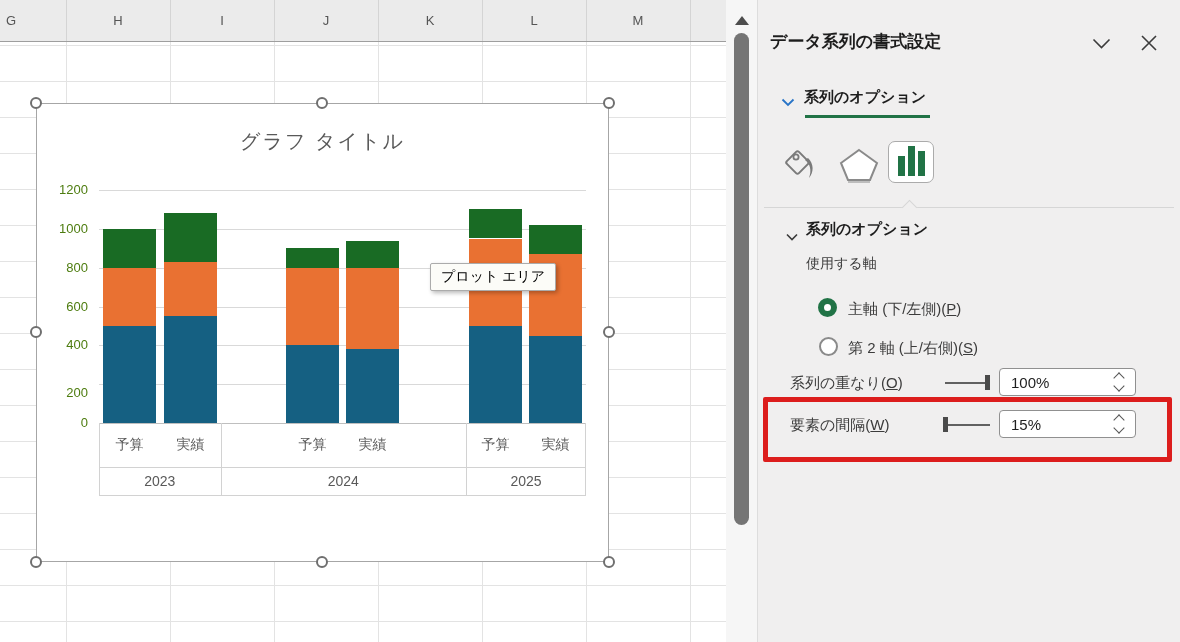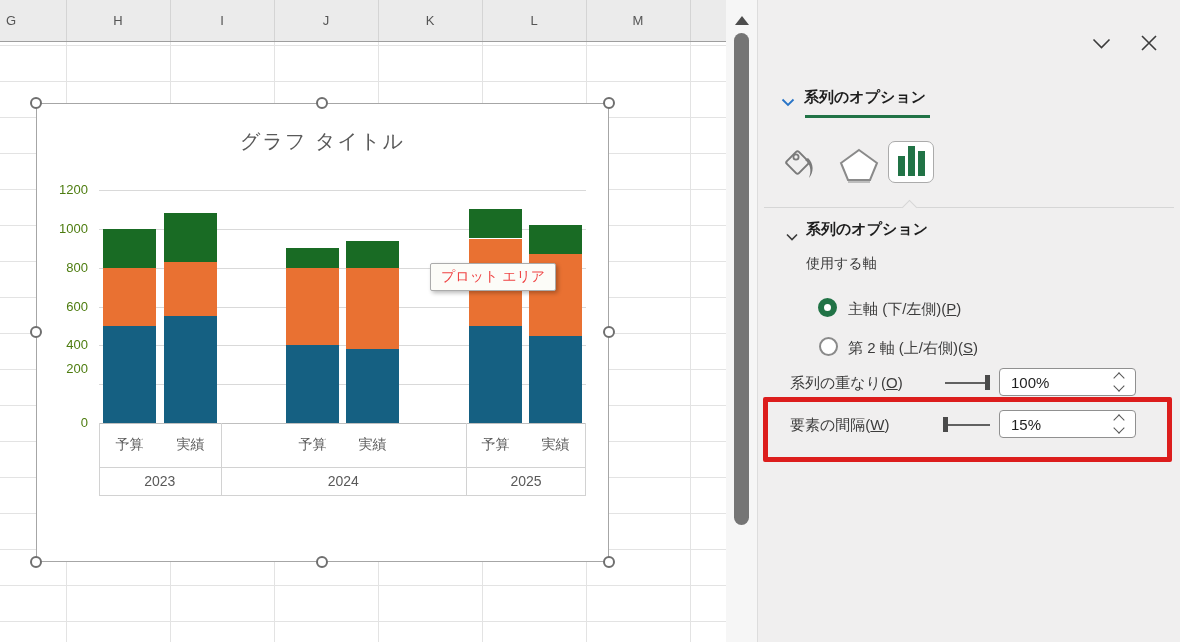--- a/index.html
+++ b/index.html
@@ -52,21 +52,21 @@
     position:absolute; left:0; top:407px; width:100%;
     display:flex; justify-content:center; align-items:center; gap:16px;
   }
   .legend-item { display:flex; align-items:center; gap:5px; }
   .legend-swatch { width:10px; height:10px; }
   .legend-label { font-size:13px; color:#595959; white-space:nowrap; }
   
   .plot-tooltip {
     position:absolute; left:430px; top:263px; z-index:40;
     background:#fcfcf8; border:1px solid #ababab; border-radius:2px;
-    padding:4px 10px; font-size:14px; color:#ef4444; white-space:nowrap;
+    padding:4px 10px; font-size:14px; color:#000000; white-space:nowrap;
     box-shadow: 2px 2px 4px rgba(0,0,0,0.28);
   }
   
   .vscroll { position:absolute; left:726px; top:0; width:32px; height:642px; background:#f6f6f6; border-right:1px solid #ddd; }
   .scroll-up {
     position:absolute; left:9px; top:16px; width:0; height:0;
     border-left:7px solid transparent; border-right:7px solid transparent; border-bottom:9px solid #4d4d4d;
   }
   .scroll-thumb { position:absolute; left:8px; top:33px; width:15px; height:492px; background:#757575; border-radius:8px; }
   
@@ -129,21 +129,21 @@
       <span class="col-letter" style="left: 534px;">L</span>
       <span class="col-letter" style="left: 638px;">M</span>
     </div>
 </div>
 
 <div class="chart-card" id="chartCard">
   <div class="chart-title">グラフ タイトル</div>
   <div id="plot">
       <div class="ytick" style="top: 311px;">0</div>
       <div class="gridline" style="left: 62px; width: 487px; top: 280.167px;"></div>
-      <div class="ytick" style="top: 257px;">200</div>
+      <div class="ytick" style="top: 281px;">200</div>
       <div class="gridline" style="left: 62px; width: 487px; top: 241.333px;"></div>
       <div class="ytick" style="top: 233.333px;">400</div>
       <div class="gridline" style="left: 62px; width: 487px; top: 202.5px;"></div>
       <div class="ytick" style="top: 194.5px;">600</div>
       <div class="gridline" style="left: 62px; width: 487px; top: 163.667px;"></div>
       <div class="ytick" style="top: 155.667px;">800</div>
       <div class="gridline" style="left: 62px; width: 487px; top: 124.833px;"></div>
       <div class="ytick" style="top: 116.833px;">1000</div>
       <div class="gridline" style="left: 62px; width: 487px; top: 86px;"></div>
       <div class="ytick" style="top: 78px;">1200</div>
@@ -196,20 +196,21 @@
   </div>
 
 <div class="plot-tooltip">プロット エリア</div>
 
 <div class="vscroll">
   <div class="scroll-up"></div>
   <div class="scroll-thumb"></div>
 </div>
 
 <div class="panel">
+  <div class="panel-title">データ系列の書式設定</div>
 
   <div class="panel-btn" style="left:334px; top:36px;">
     <span>
       <svg width="19" height="12" viewBox="0 0 19 12">
           <polyline points="1.5,1.5 9.5,9.5 17.5,1.5" fill="none" stroke="#3b3b3b" stroke-width="1.6"></polyline>
         </svg>
     </span>
   </div>
   <div class="panel-btn" style="left:383px; top:35px;">
     <span>

